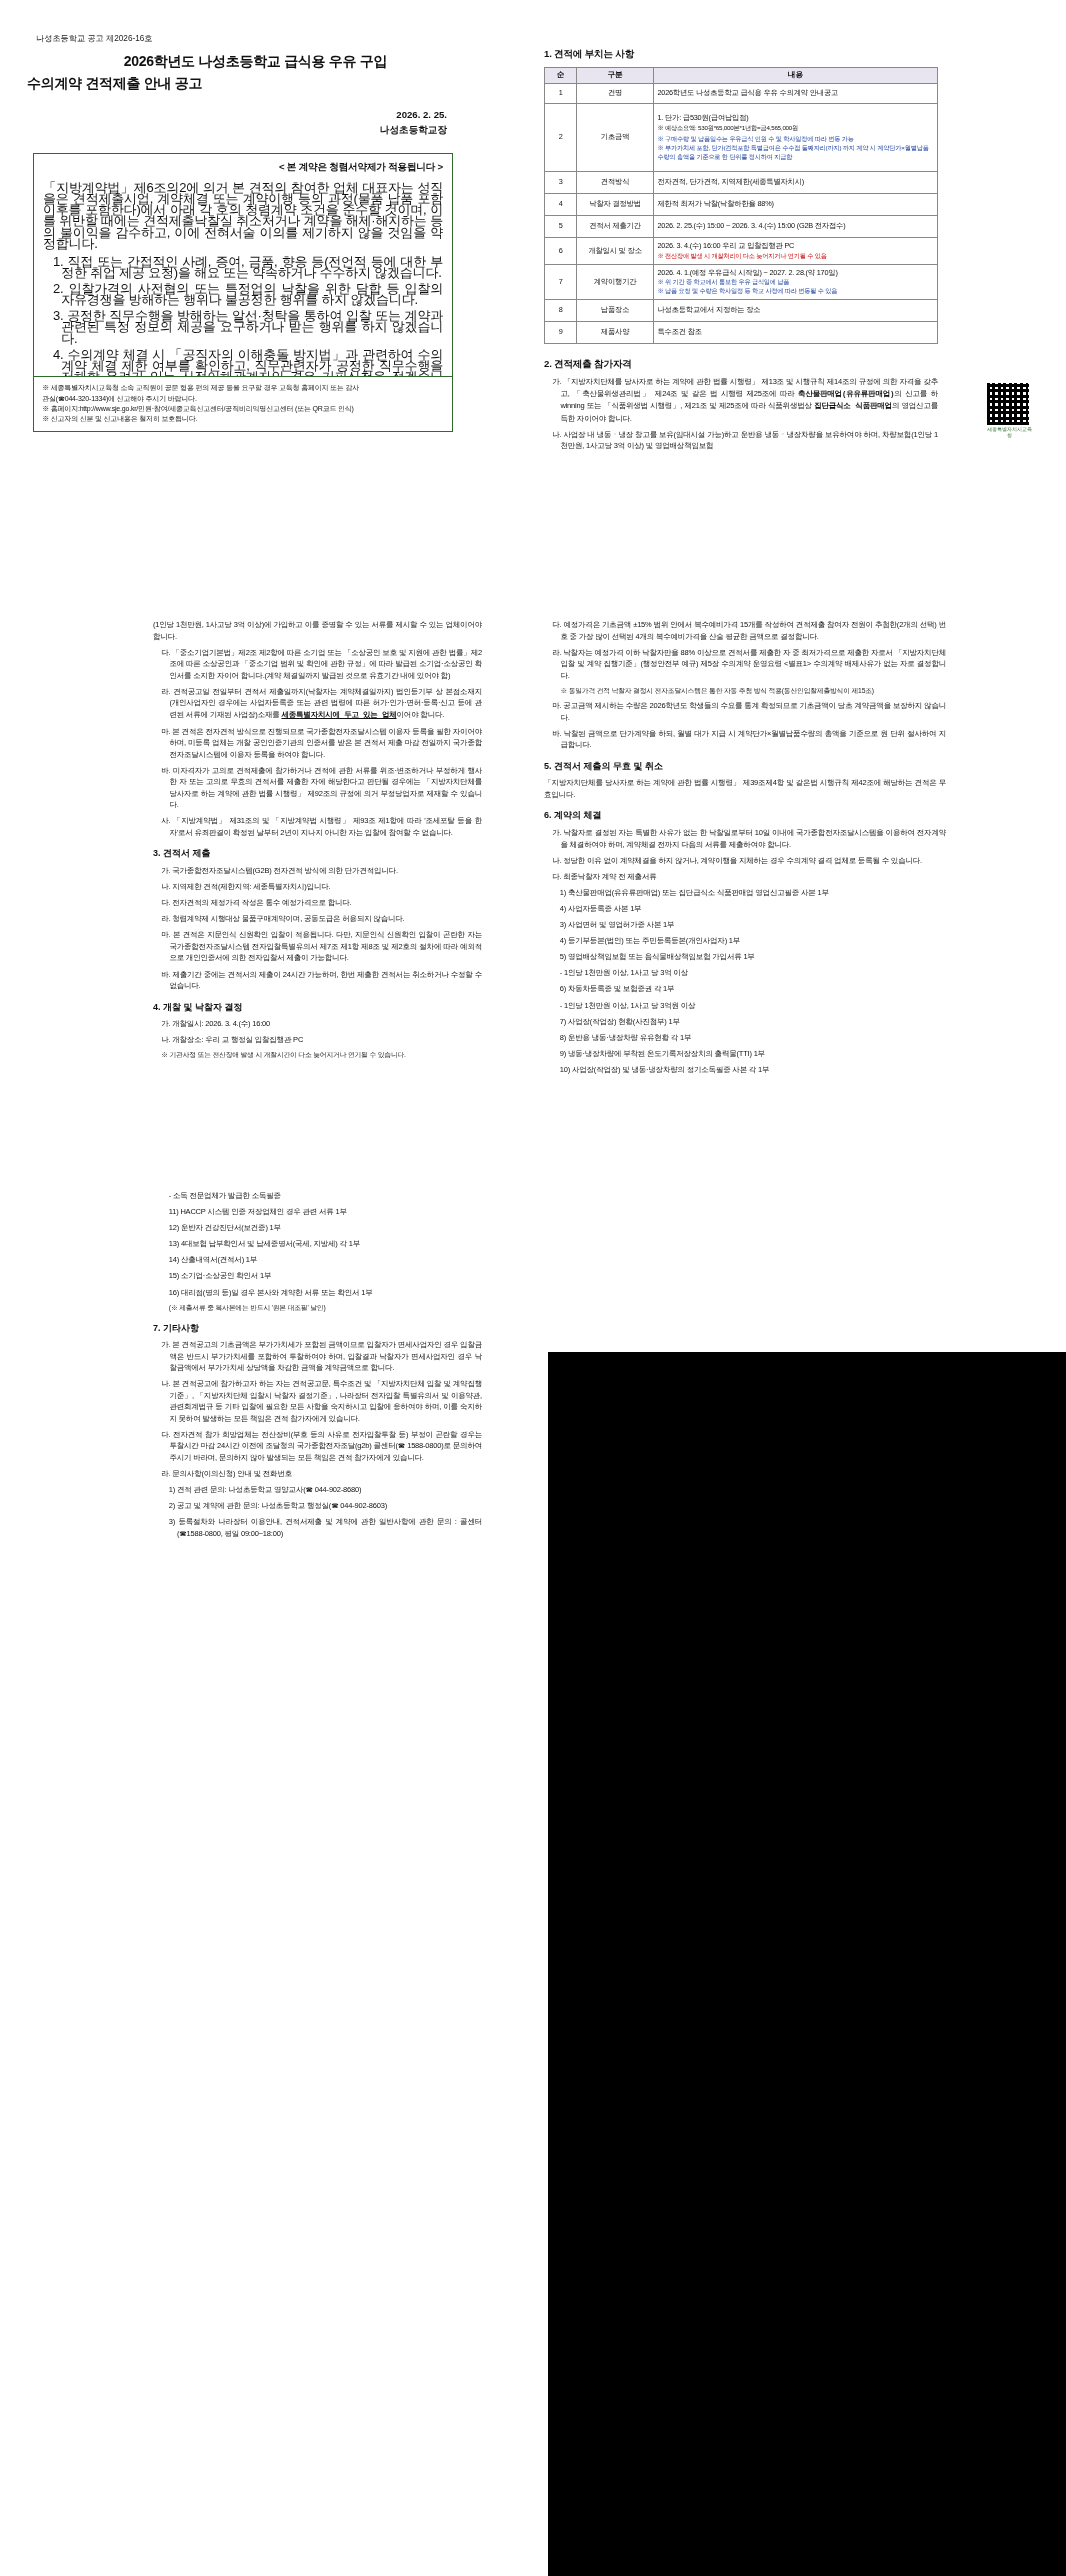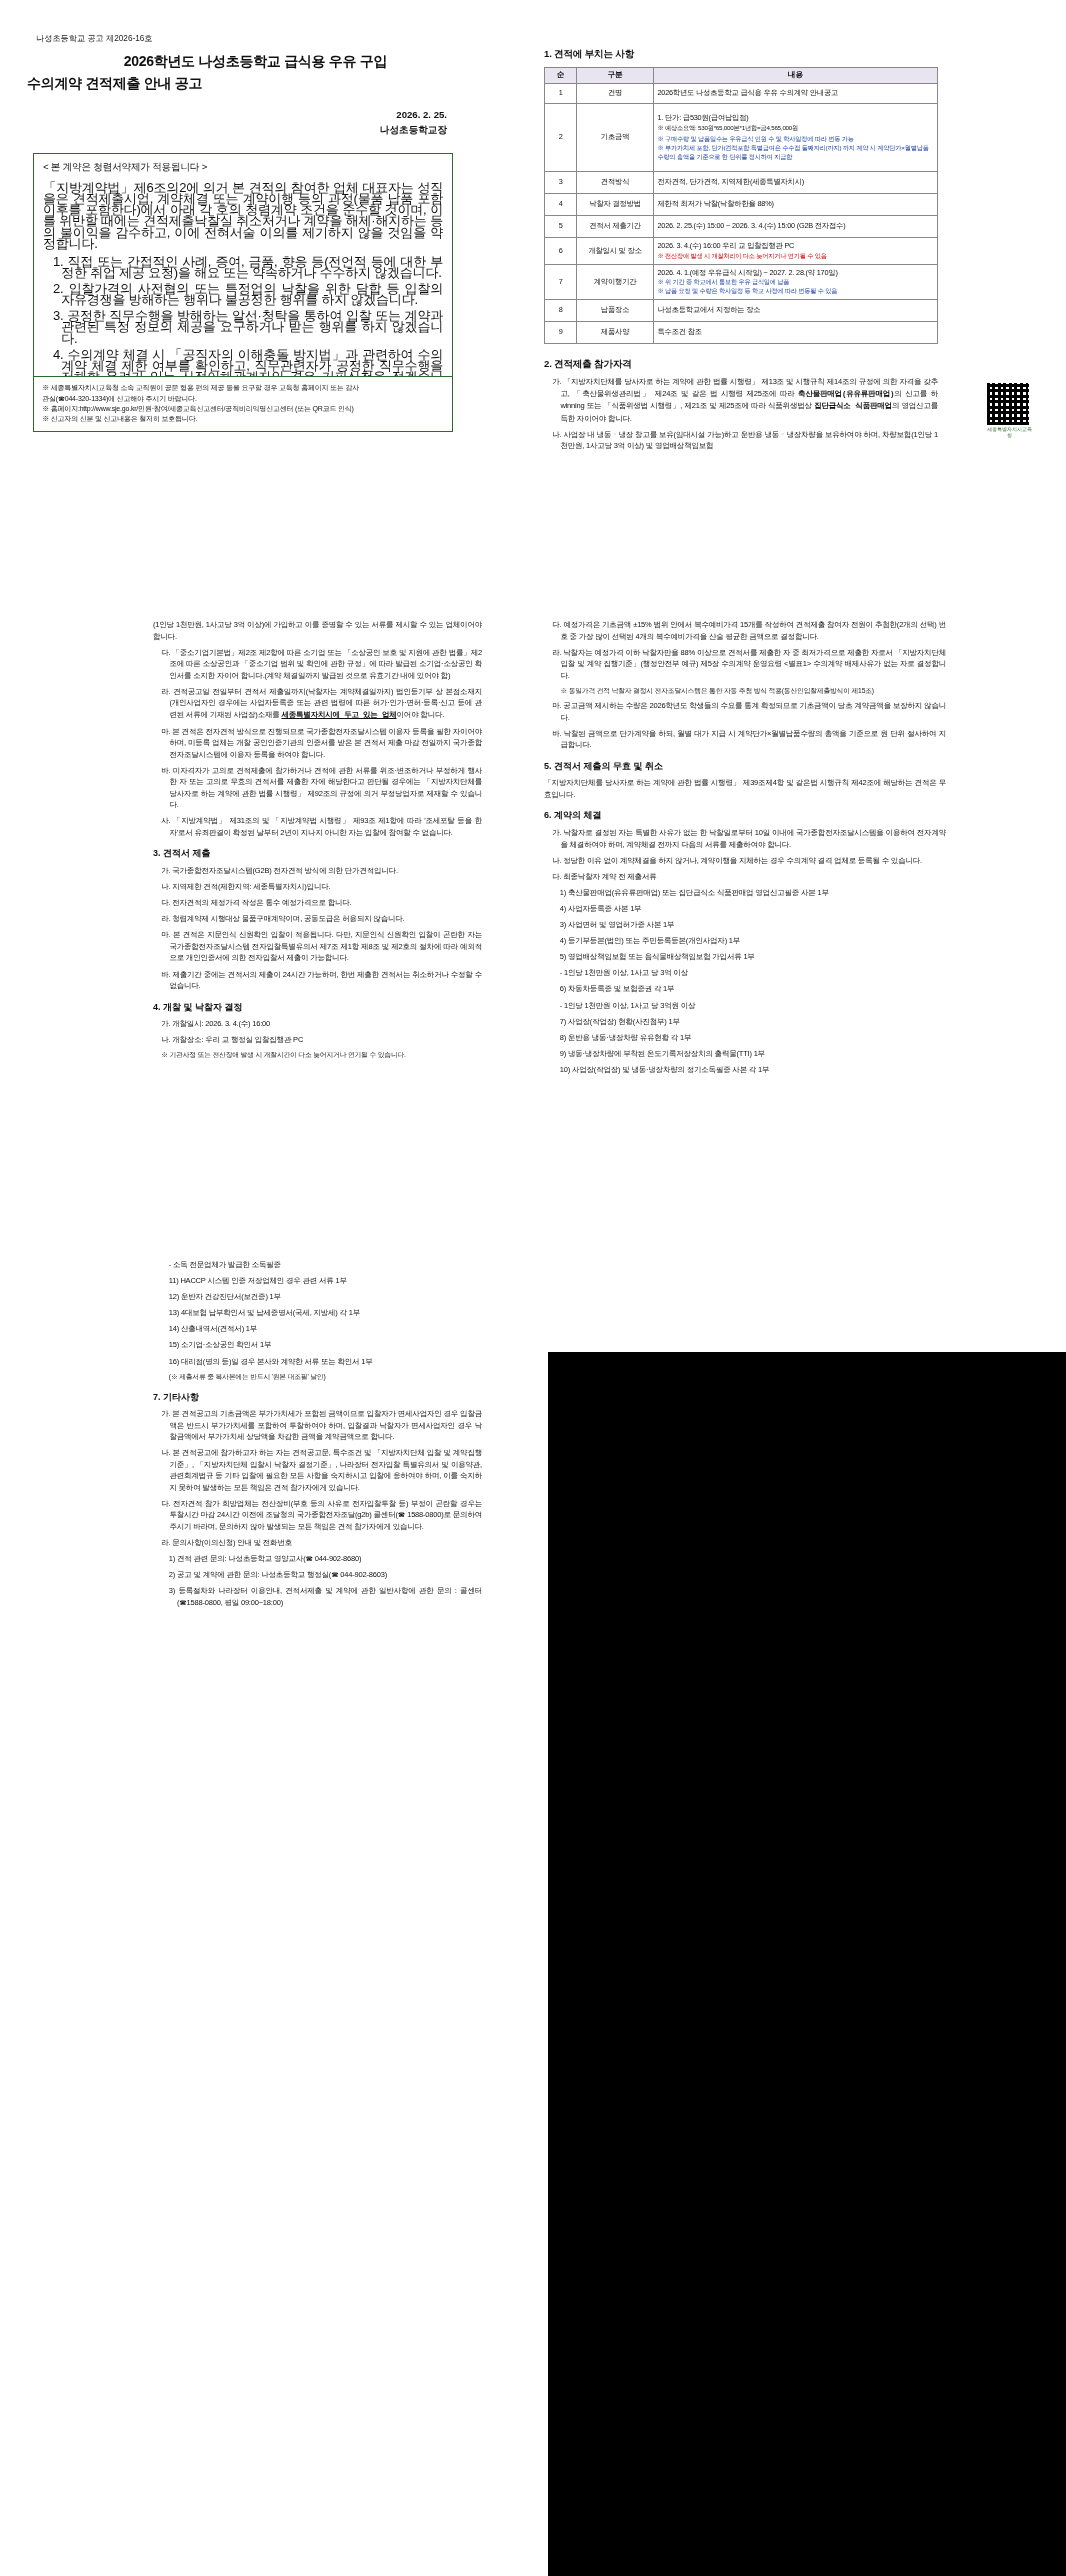--- a/index.html
+++ b/index.html
@@ -8,21 +8,21 @@
   .blackbox{position:absolute;background:#000;}
   .col{position:absolute;}
   .bold{font-weight:bold;font-family:Liberation Mono, monospace;}
   
   .doc-no{position:absolute;left:36px;top:33px;font-size:8.2px;color:#222;}
   .title1{position:absolute;left:27px;top:53px;width:457px;text-align:center;font-size:14px;font-weight:bold;letter-spacing:-0.3px;}
   .title2{position:absolute;left:27px;top:75px;width:457px;font-size:14px;font-weight:bold;letter-spacing:-0.3px;}
   .datebox{position:absolute;left:27px;top:108px;width:457px;text-align:right;font-size:9.6px;font-weight:bold;line-height:14.6px;padding-right:37px;box-sizing:border-box;}
   
   .intbox{position:absolute;left:33px;top:153px;width:420px;border:0.9px solid #2d6a2d;background:#fff;padding:7.3px 9px 9px 9px;box-sizing:border-box;}
-  .intbox .hd{text-align:left;font-size:9.6px;font-weight:normal;letter-spacing:-0.2px;margin-bottom:7.3px;}
+  .intbox .hd{text-align:right;font-size:9.6px;font-weight:bold;letter-spacing:-0.2px;margin-bottom:7.3px;}
   .intbox p{margin:0 0 6.4px 0;font-size:13px;line-height:11.3px;text-align:justify;letter-spacing:-0.2px;}
   .qrnote{position:absolute;left:33px;top:376px;width:420px;border:0.9px solid #2d6a2d;background:#fff;padding:6.4px 8.2px;box-sizing:border-box;min-height:55px;}
   .qrnote .line{font-size:7px;line-height:10.2px;letter-spacing:-0.2px;padding-right:79px;}
   .qr{position:absolute;right:37px;top:382px;width:42px;height:42px;background:
      repeating-linear-gradient(90deg,#000 0 2.7px,#fff 2.7px 5.5px),
      repeating-linear-gradient(0deg,#000 0 2.7px,transparent 2.7px 5.5px);
      background-blend-mode:multiply;border:1.8px solid #fff;}
   .qrlabel{position:absolute;right:33px;top:426px;width:49px;text-align:center;font-size:5px;color:#2d6a2d;}
   
   .sec-h{font-size:9.6px;font-weight:bold;letter-spacing:-0.2px;}
@@ -208,21 +208,21 @@
       <p class="ind3">   - 1인당 1천만원 이상, 1사고 당 3억 이상</p>
       <p class="ind3">6) 차동차등록증 및 보험증권 각 1부</p>
       <p class="ind3">   - 1인당 1천만원 이상, 1사고 당 3억원 이상</p>
       <p class="ind3">7) 사업장(작업장) 현황(사진첨부) 1부</p>
       <p class="ind3">8) 운반용 냉동·냉장차량 유유현황 각 1부</p>
       <p class="ind3">9) 냉동·냉장차량에 부착된 온도기록저장장치의 출력물(TTI) 1부</p>
       <p class="ind3">10) 사업장(작업장) 및 냉동·냉장차량의 정기소독필증 사본 각 1부</p>
     </div>
   </div>
 
-  <div class="col" style="left:153px;top:1259px;width:329px;">
+  <div class="col" style="left:153px;top:1190px;width:329px;">
     <div class="blk">
       <p class="ind3">  - 소독 전문업체가 발급한 소독필증</p>
       <p class="ind3">11) HACCP 시스템 인증 저장업체인 경우 관련 서류 1부</p>
       <p class="ind3">12) 운반자 건강진단서(보건증) 1부</p>
       <p class="ind3">13) 4대보험 납부확인서 및 납세증명서(국세, 지방세) 각 1부</p>
       <p class="ind3">14) 산출내역서(견적서) 1부</p>
       <p class="ind3">15) 소기업·소상공인 확인서 1부</p>
       <p class="ind3">16) 대리점(명의 등)일 경우 본사와 계약한 서류 또는 확인서 1부</p>
       <p class="note ind3">(※ 제출서류 중 복사본에는 반드시 '원본 대조필' 날인)</p>
     </div>

